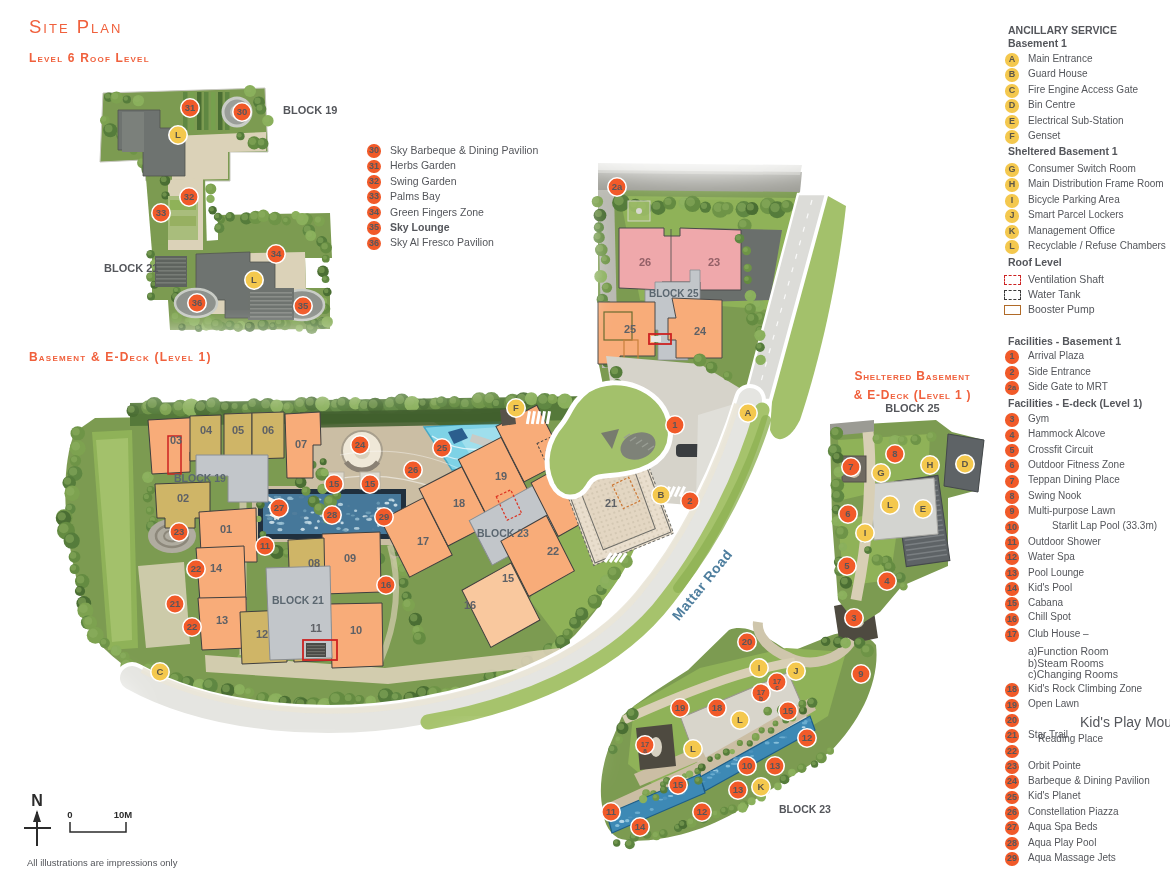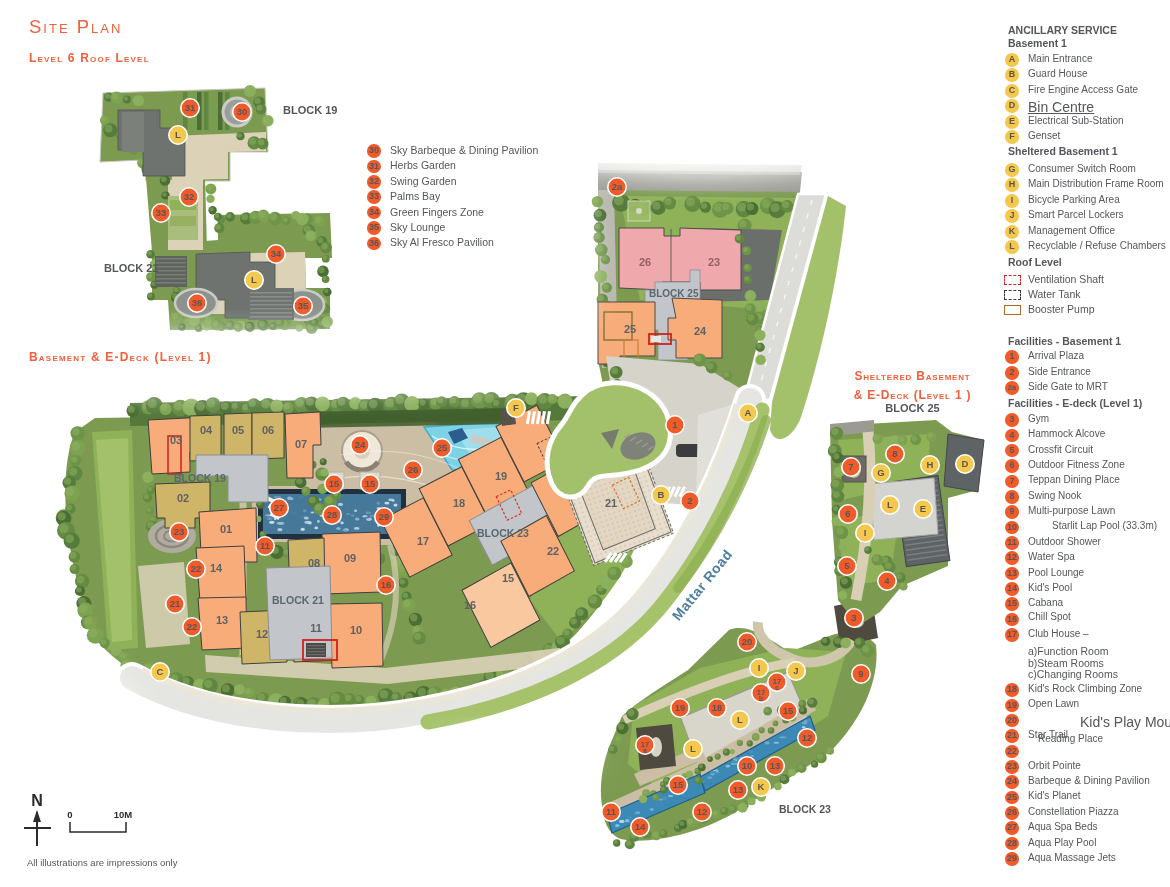--- a/index.html
+++ b/index.html
@@ -1343,33 +1343,33 @@
 <div style="position:absolute;left:390px;top:144px;font-size:10.5px;color:#54565B;white-space:nowrap;">Sky Barbeque &amp; Dining Pavilion</div>
 <div style="position:absolute;left:367.25px;top:159.65px;width:13.5px;height:13.5px;border-radius:50%;background:#F15A29;color:#59565A;font-size:9px;font-weight:bold;text-align:center;line-height:13.5px;">31</div>
 <div style="position:absolute;left:390px;top:159.4px;font-size:10.5px;color:#54565B;white-space:nowrap;">Herbs Garden</div>
 <div style="position:absolute;left:367.25px;top:175.05px;width:13.5px;height:13.5px;border-radius:50%;background:#F15A29;color:#59565A;font-size:9px;font-weight:bold;text-align:center;line-height:13.5px;">32</div>
 <div style="position:absolute;left:390px;top:174.8px;font-size:10.5px;color:#54565B;white-space:nowrap;">Swing Garden</div>
 <div style="position:absolute;left:367.25px;top:190.45000000000002px;width:13.5px;height:13.5px;border-radius:50%;background:#F15A29;color:#59565A;font-size:9px;font-weight:bold;text-align:center;line-height:13.5px;">33</div>
 <div style="position:absolute;left:390px;top:190.20000000000002px;font-size:10.5px;color:#54565B;white-space:nowrap;">Palms Bay</div>
 <div style="position:absolute;left:367.25px;top:205.85000000000002px;width:13.5px;height:13.5px;border-radius:50%;background:#F15A29;color:#59565A;font-size:9px;font-weight:bold;text-align:center;line-height:13.5px;">34</div>
 <div style="position:absolute;left:390px;top:205.60000000000002px;font-size:10.5px;color:#54565B;white-space:nowrap;">Green Fingers Zone</div>
 <div style="position:absolute;left:367.25px;top:221.25000000000003px;width:13.5px;height:13.5px;border-radius:50%;background:#F15A29;color:#59565A;font-size:9px;font-weight:bold;text-align:center;line-height:13.5px;">35</div>
-<div style="position:absolute;left:390px;top:221.00000000000003px;font-size:10.5px;color:#54565B;white-space:nowrap;">Sky Lounge</div>
+<div style="position:absolute;left:390px;top:221.00000000000003px;font-size:10.5px;color:#54565B;white-space:nowrap;font-weight:bold;">Sky Lounge</div>
 <div style="position:absolute;left:367.25px;top:236.65000000000003px;width:13.5px;height:13.5px;border-radius:50%;background:#F15A29;color:#59565A;font-size:9px;font-weight:bold;text-align:center;line-height:13.5px;">36</div>
 <div style="position:absolute;left:390px;top:236.40000000000003px;font-size:10.5px;color:#54565B;white-space:nowrap;">Sky Al Fresco Pavilion</div>
 <div style="position:absolute;left:1008px;top:24px;font-size:10.5px;font-weight:bold;color:#54565B;white-space:nowrap;">ANCILLARY SERVICE</div>
 <div style="position:absolute;left:1008px;top:37px;font-size:10.5px;font-weight:bold;color:#54565B;white-space:nowrap;">Basement 1</div>
 <div style="position:absolute;left:1005.25px;top:53.25px;width:13.5px;height:13.5px;border-radius:50%;background:#F4C84E;color:#5C5648;font-size:9px;font-weight:bold;text-align:center;line-height:13.5px;">A</div>
 <div style="position:absolute;left:1028px;top:53px;font-size:10px;color:#54565B;white-space:nowrap;">Main Entrance</div>
 <div style="position:absolute;left:1005.25px;top:68.25px;width:13.5px;height:13.5px;border-radius:50%;background:#F4C84E;color:#5C5648;font-size:9px;font-weight:bold;text-align:center;line-height:13.5px;">B</div>
 <div style="position:absolute;left:1028px;top:68px;font-size:10px;color:#54565B;white-space:nowrap;">Guard House</div>
 <div style="position:absolute;left:1005.25px;top:84.25px;width:13.5px;height:13.5px;border-radius:50%;background:#F4C84E;color:#5C5648;font-size:9px;font-weight:bold;text-align:center;line-height:13.5px;">C</div>
 <div style="position:absolute;left:1028px;top:84px;font-size:10px;color:#54565B;white-space:nowrap;">Fire Engine Access Gate</div>
 <div style="position:absolute;left:1005.25px;top:99.25px;width:13.5px;height:13.5px;border-radius:50%;background:#F4C84E;color:#5C5648;font-size:9px;font-weight:bold;text-align:center;line-height:13.5px;">D</div>
-<div style="position:absolute;left:1028px;top:99px;font-size:14px;color:#54565B;white-space:nowrap;text-decoration:underline;">Bin Centre</div>
+<div style="position:absolute;left:1028px;top:99px;font-size:10px;color:#54565B;white-space:nowrap;">Bin Centre</div>
 <div style="position:absolute;left:1005.25px;top:115.25px;width:13.5px;height:13.5px;border-radius:50%;background:#F4C84E;color:#5C5648;font-size:9px;font-weight:bold;text-align:center;line-height:13.5px;">E</div>
 <div style="position:absolute;left:1028px;top:115px;font-size:10px;color:#54565B;white-space:nowrap;">Electrical Sub-Station</div>
 <div style="position:absolute;left:1005.25px;top:130.25px;width:13.5px;height:13.5px;border-radius:50%;background:#F4C84E;color:#5C5648;font-size:9px;font-weight:bold;text-align:center;line-height:13.5px;">F</div>
 <div style="position:absolute;left:1028px;top:130px;font-size:10px;color:#54565B;white-space:nowrap;">Genset</div>
 <div style="position:absolute;left:1008px;top:145px;font-size:10.5px;font-weight:bold;color:#54565B;white-space:nowrap;">Sheltered Basement 1</div>
 <div style="position:absolute;left:1005.25px;top:163.25px;width:13.5px;height:13.5px;border-radius:50%;background:#F4C84E;color:#5C5648;font-size:9px;font-weight:bold;text-align:center;line-height:13.5px;">G</div>
 <div style="position:absolute;left:1028px;top:163px;font-size:10px;color:#54565B;white-space:nowrap;">Consumer Switch Room</div>
 <div style="position:absolute;left:1005.25px;top:178.25px;width:13.5px;height:13.5px;border-radius:50%;background:#F4C84E;color:#5C5648;font-size:9px;font-weight:bold;text-align:center;line-height:13.5px;">H</div>
 <div style="position:absolute;left:1028px;top:178px;font-size:10px;color:#54565B;white-space:nowrap;">Main Distribution Frame Room</div>
 <div style="position:absolute;left:1005.25px;top:194.25px;width:13.5px;height:13.5px;border-radius:50%;background:#F4C84E;color:#5C5648;font-size:9px;font-weight:bold;text-align:center;line-height:13.5px;">I</div>

